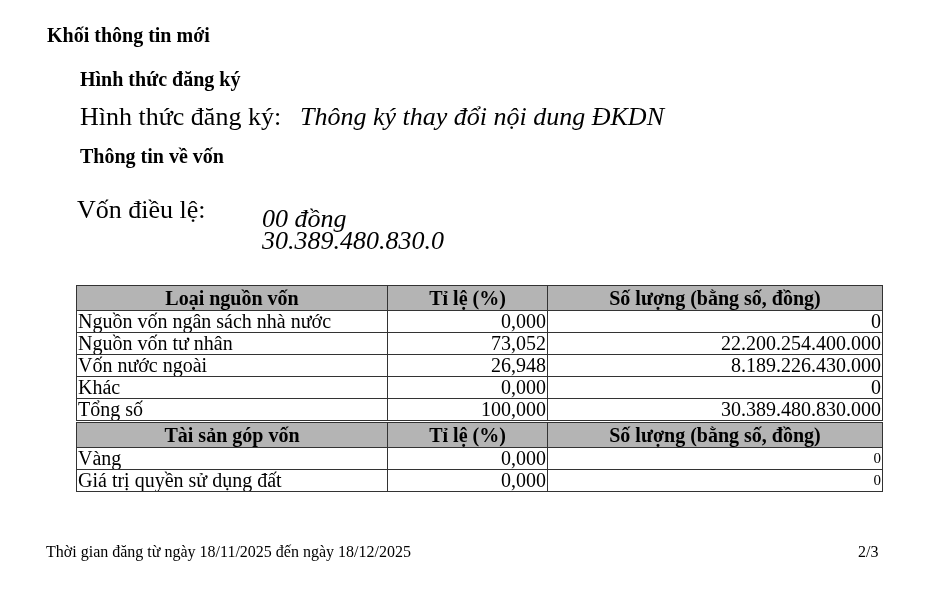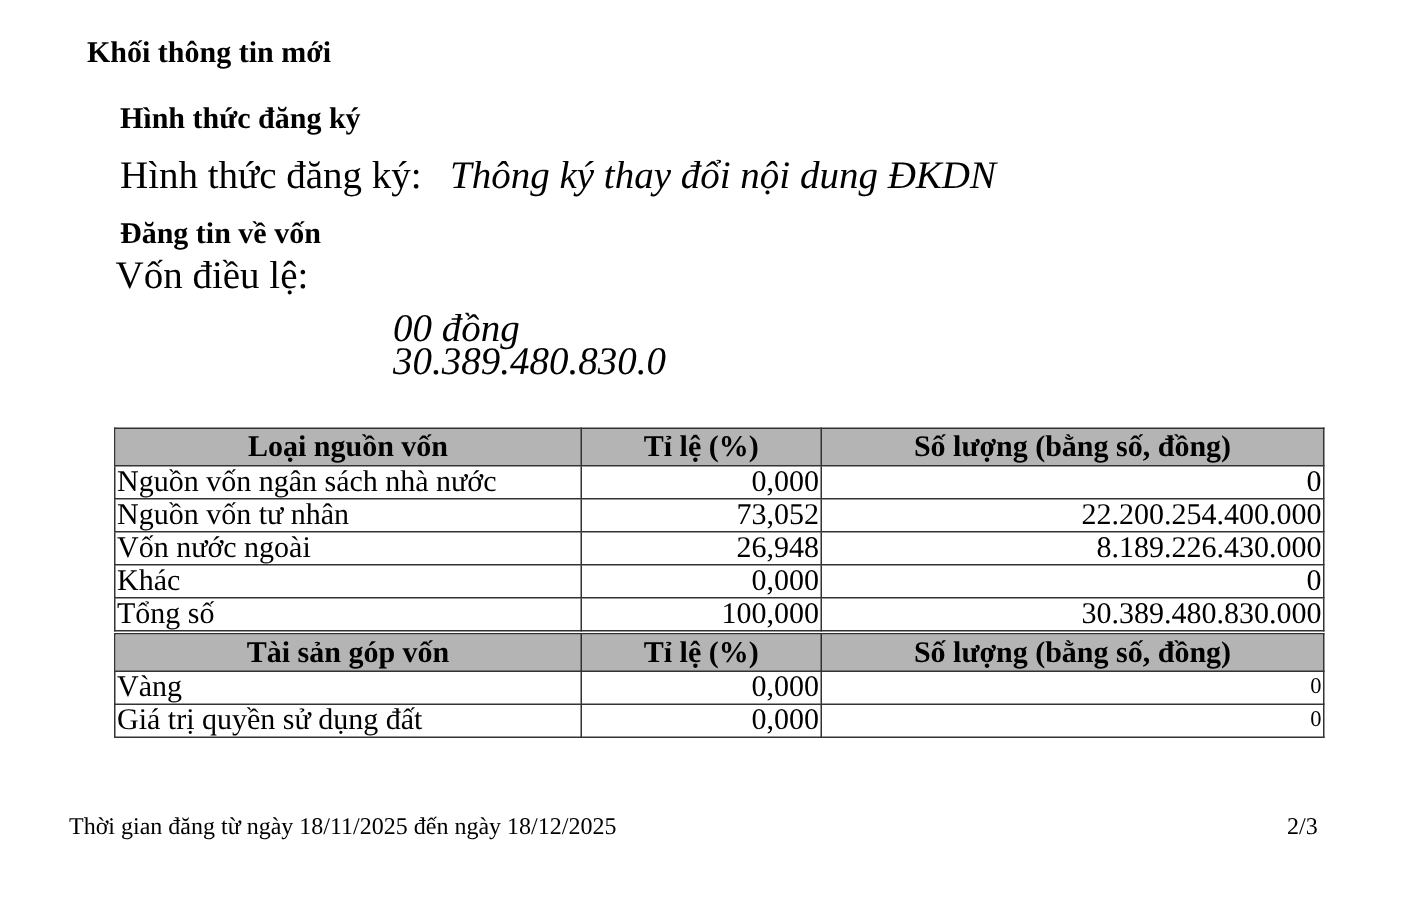--- a/index.html
+++ b/index.html
@@ -1,21 +1,21 @@
 <!DOCTYPE html>
 <html><head>
   <meta charset="utf-8">
   <style>
     html, body { margin: 0; padding: 0; background: #ffffff; }
     body {
       width: 942px; height: 607px; position: relative; overflow: hidden;
       font-family: "Liberation Serif", "DejaVu Serif", serif; color: #000;
     }
     .abs { position: absolute; white-space: nowrap; }
-    .h1 { left: 58px; top: 24px; font-size: 20px; font-weight: bold; }
+    .h1 { left: 47px; top: 24px; font-size: 20px; font-weight: bold; }
     .h2 { font-size: 20px; font-weight: bold; }
     .txt { font-size: 26px; }
     .ital { font-style: italic; }
     table.grid {
       position: absolute; border-collapse: collapse; table-layout: fixed;
       font-size: 20px; line-height: 21px;
     }
     table.grid th, table.grid td {
       border: 1px solid #333; padding: 0 1px; overflow: hidden; white-space: nowrap;
     }
@@ -29,22 +29,22 @@
   </style>
 </head>
 <body>
 
 <div class="abs h1">Khối thông tin mới</div>
 
 <div class="abs h2" style="left:80px; top:68px;">Hình thức đăng ký</div>
 <div class="abs txt" style="left:80px; top:102px;">Hình thức đăng ký:</div>
 <div class="abs txt ital" style="left:300px; top:102px;">Thông ký thay đổi nội dung ĐKDN</div>
 
-<div class="abs h2" style="left:80px; top:145px;">Đăng tin về vốn</div>
-<div class="abs txt" style="left:77px; top:169px;">Vốn điều lệ:</div>
+<div class="abs h2" style="left:80px; top:145px;">Thông tin về vốn</div>
+<div class="abs txt" style="left:77px; top:195px;">Vốn điều lệ:</div>
 <div class="abs txt ital" style="left:262px; top:178px;margin-top:48px;">30.389.480.830.0</div>
 <div class="abs txt ital" style="left:262px; top:204px;">00 đồng</div>
 
 <table class="grid" style="left:76px; top:265px; width:806px;margin-top:20px;">
   <colgroup>
       <col style="width:311px">
       <col style="width:160px">
       <col style="width:335px">
     </colgroup>
   <thead>

